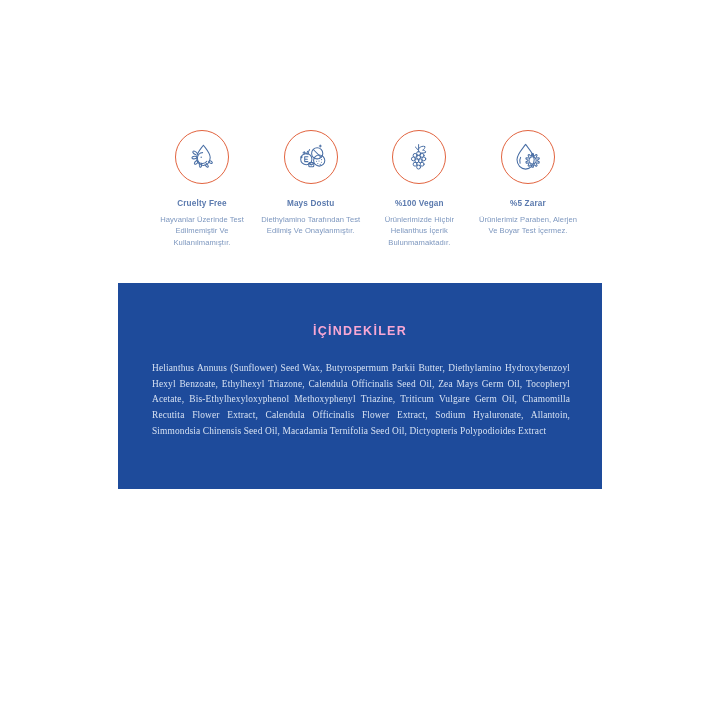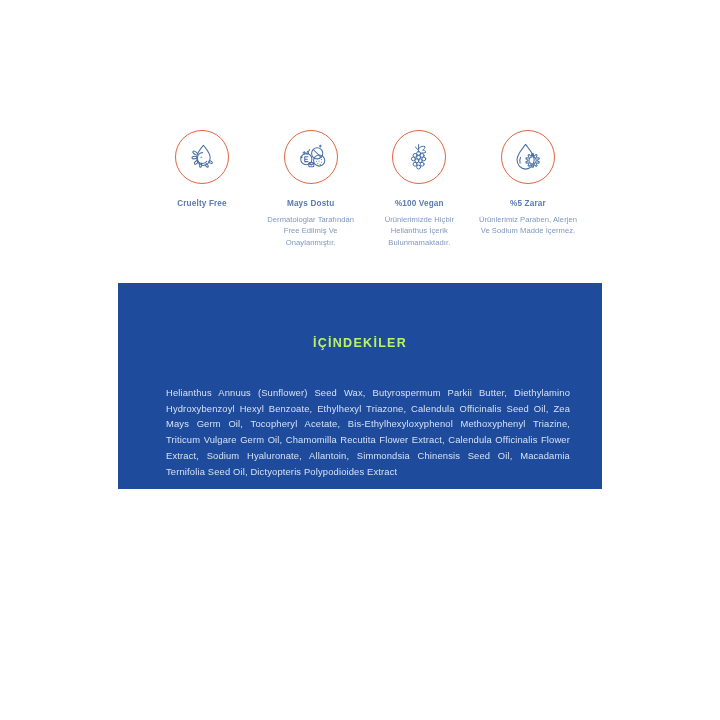--- a/index.html
+++ b/index.html
@@ -72,36 +72,37 @@
   .panel {
     position: absolute;
     left: 118px;
     top: 283px;
     width: 484px;
     height: 206px;
     background: #1E4B9B;
     box-sizing: border-box;
   }
   .panel-title {
-    margin: 16px;
+    margin: 4px;
     padding-top: 37px;
     text-align: center;
-    color: #bef264;
+    color: #f9a8d4;
     font-size: 12.5px;
     font-weight: bold;
     letter-spacing: 1.3px;
   }
   .panel-body {
     margin: 0;
-    padding: 19px 32px 0 48px;
+    padding: 19px 32px 0 34px;
     color: #D6E1F2;
     font-size: 9.4px;
     line-height: 1.67;
     text-align: justify;
     letter-spacing: 0.15px;
+    font-family: Liberation Serif, serif;
   }
 </style>
 </head>
 <body>
 
 <div class="page">
 
   <div class="badges">
 
     <div class="badge">
@@ -114,20 +115,21 @@
             <path d="M11.3 16.4 C9.8 16.0 8.2 16.2 7.3 17.0 C6.7 17.6 6.9 18.4 7.7 18.7 C8.7 19.0 10.1 18.8 11.2 18.2"></path>
             <path d="M11.9 20.6 C10.6 21.2 9.6 22.2 9.4 23.2 C9.2 24.0 9.9 24.5 10.7 24.2 C11.6 23.9 12.6 23.0 13.1 21.9"></path>
             <path d="M14.5 23.5 C14.1 24.8 14.2 26.1 14.8 26.8 C15.3 27.4 16.1 27.2 16.4 26.4 C16.8 25.5 16.7 24.2 16.3 23.2"></path>
             <path d="M21.2 23.3 C22.3 24.2 23.2 25.3 23.3 26.2 C23.4 27.0 22.8 27.4 22.1 27.0 C21.3 26.6 20.5 25.6 20.1 24.6"></path>
             <path d="M24.3 20.5 C25.6 20.8 26.8 21.5 27.2 22.3 C27.5 23.0 27.0 23.6 26.2 23.5 C25.3 23.3 24.2 22.6 23.5 21.7"></path>
             <circle cx="16.2" cy="17.2" r="0.7" fill="#4A6FA5" stroke="none"></circle>
           </svg>
         </span>
       </div>
       <div class="badge-title">Cruelty Free</div>
+      <div class="badge-desc">Hayvanlar Üzerinde Test Edilmemiştir Ve Kullanılmamıştır.</div>
     </div>
 
     <div class="badge">
       <div class="badge-circle">
         <span>
           <svg width="34" height="34" viewBox="0 0 34 34" fill="none" stroke="#4A6FA5" stroke-width="1.05" stroke-linecap="round" stroke-linejoin="round">
 
             <path d="M17.6 13.4 C17.6 10.3 20.1 7.8 23.2 7.8 C26.3 7.8 28.8 10.3 28.8 13.4 C28.8 16.5 26.3 19.0 23.2 19.0 C20.1 19.0 17.6 16.5 17.6 13.4 Z"></path>
             <path d="M19.3 9.5 L27.1 17.3"></path>
 
@@ -149,21 +151,21 @@
 
             <path d="M10.2 11.6 L10.2 14.0 M9.0 12.8 L11.4 12.8"></path>
             <path d="M7.5 16.2 L7.5 17.8 M6.7 17.0 L8.3 17.0"></path>
             <path d="M26.3 5.0 L26.3 7.0 M25.3 6.0 L27.3 6.0"></path>
             <path d="M13.6 11.4 C13.0 12.2 12.8 13.4 13.1 14.3"></path>
             <path d="M15.6 9.6 C14.6 10.7 14.2 12.4 14.6 13.6"></path>
           </svg>
         </span>
       </div>
       <div class="badge-title">Mays Dostu</div>
-      <div class="badge-desc">Dermatologlar Tarafından Free Edilmiş Ve Onaylanmıştır.</div>
+      <div class="badge-desc">Diethylamino Tarafından Test Edilmiş Ve Onaylanmıştır.</div>
     </div>
 
     <div class="badge">
       <div class="badge-circle">
         <span>
           <svg width="34" height="34" viewBox="0 0 34 34" fill="none" stroke="#4A6FA5" stroke-width="1.0" stroke-linecap="round" stroke-linejoin="round">
 
             <path d="M16.6 4.6 L16.6 12.0"></path>
 
             <path d="M17.0 8.2 C18.6 6.4 21.1 5.8 23.0 6.6 C22.9 8.0 22.2 9.3 21.0 10.1"></path>
@@ -209,21 +211,21 @@
                 <path d="M-1.15 -4.55 L-0.6 -6.9 L0.6 -6.9 L1.15 -4.55" transform="rotate(216)"></path>
                 <path d="M-1.15 -4.55 L-0.6 -6.9 L0.6 -6.9 L1.15 -4.55" transform="rotate(252)"></path>
                 <path d="M-1.15 -4.55 L-0.6 -6.9 L0.6 -6.9 L1.15 -4.55" transform="rotate(288)"></path>
                 <path d="M-1.15 -4.55 L-0.6 -6.9 L0.6 -6.9 L1.15 -4.55" transform="rotate(324)"></path>
               </g>
             </g>
           </svg>
         </span>
       </div>
       <div class="badge-title">%5 Zarar</div>
-      <div class="badge-desc">Ürünlerimiz Paraben, Alerjen Ve Sodium Madde İçermez.</div>
+      <div class="badge-desc">Ürünlerimiz Paraben, Alerjen Ve Boyar Test İçermez.</div>
     </div>
 
   </div>
 
   <div class="panel">
     <h2 class="panel-title">İÇİNDEKİLER</h2>
     <p class="panel-body">Helianthus Annuus (Sunflower) Seed Wax, Butyrospermum Parkii Butter, Diethylamino Hydroxybenzoyl Hexyl Benzoate, Ethylhexyl Triazone, Calendula Officinalis Seed Oil, Zea Mays Germ Oil, Tocopheryl Acetate, Bis-Ethylhexyloxyphenol Methoxyphenyl Triazine, Triticum Vulgare Germ Oil, Chamomilla Recutita Flower Extract, Calendula Officinalis Flower Extract, Sodium Hyaluronate, Allantoin, Simmondsia Chinensis Seed Oil, Macadamia Ternifolia Seed Oil, Dictyopteris Polypodioides Extract</p>
   </div>
 
 </div>

